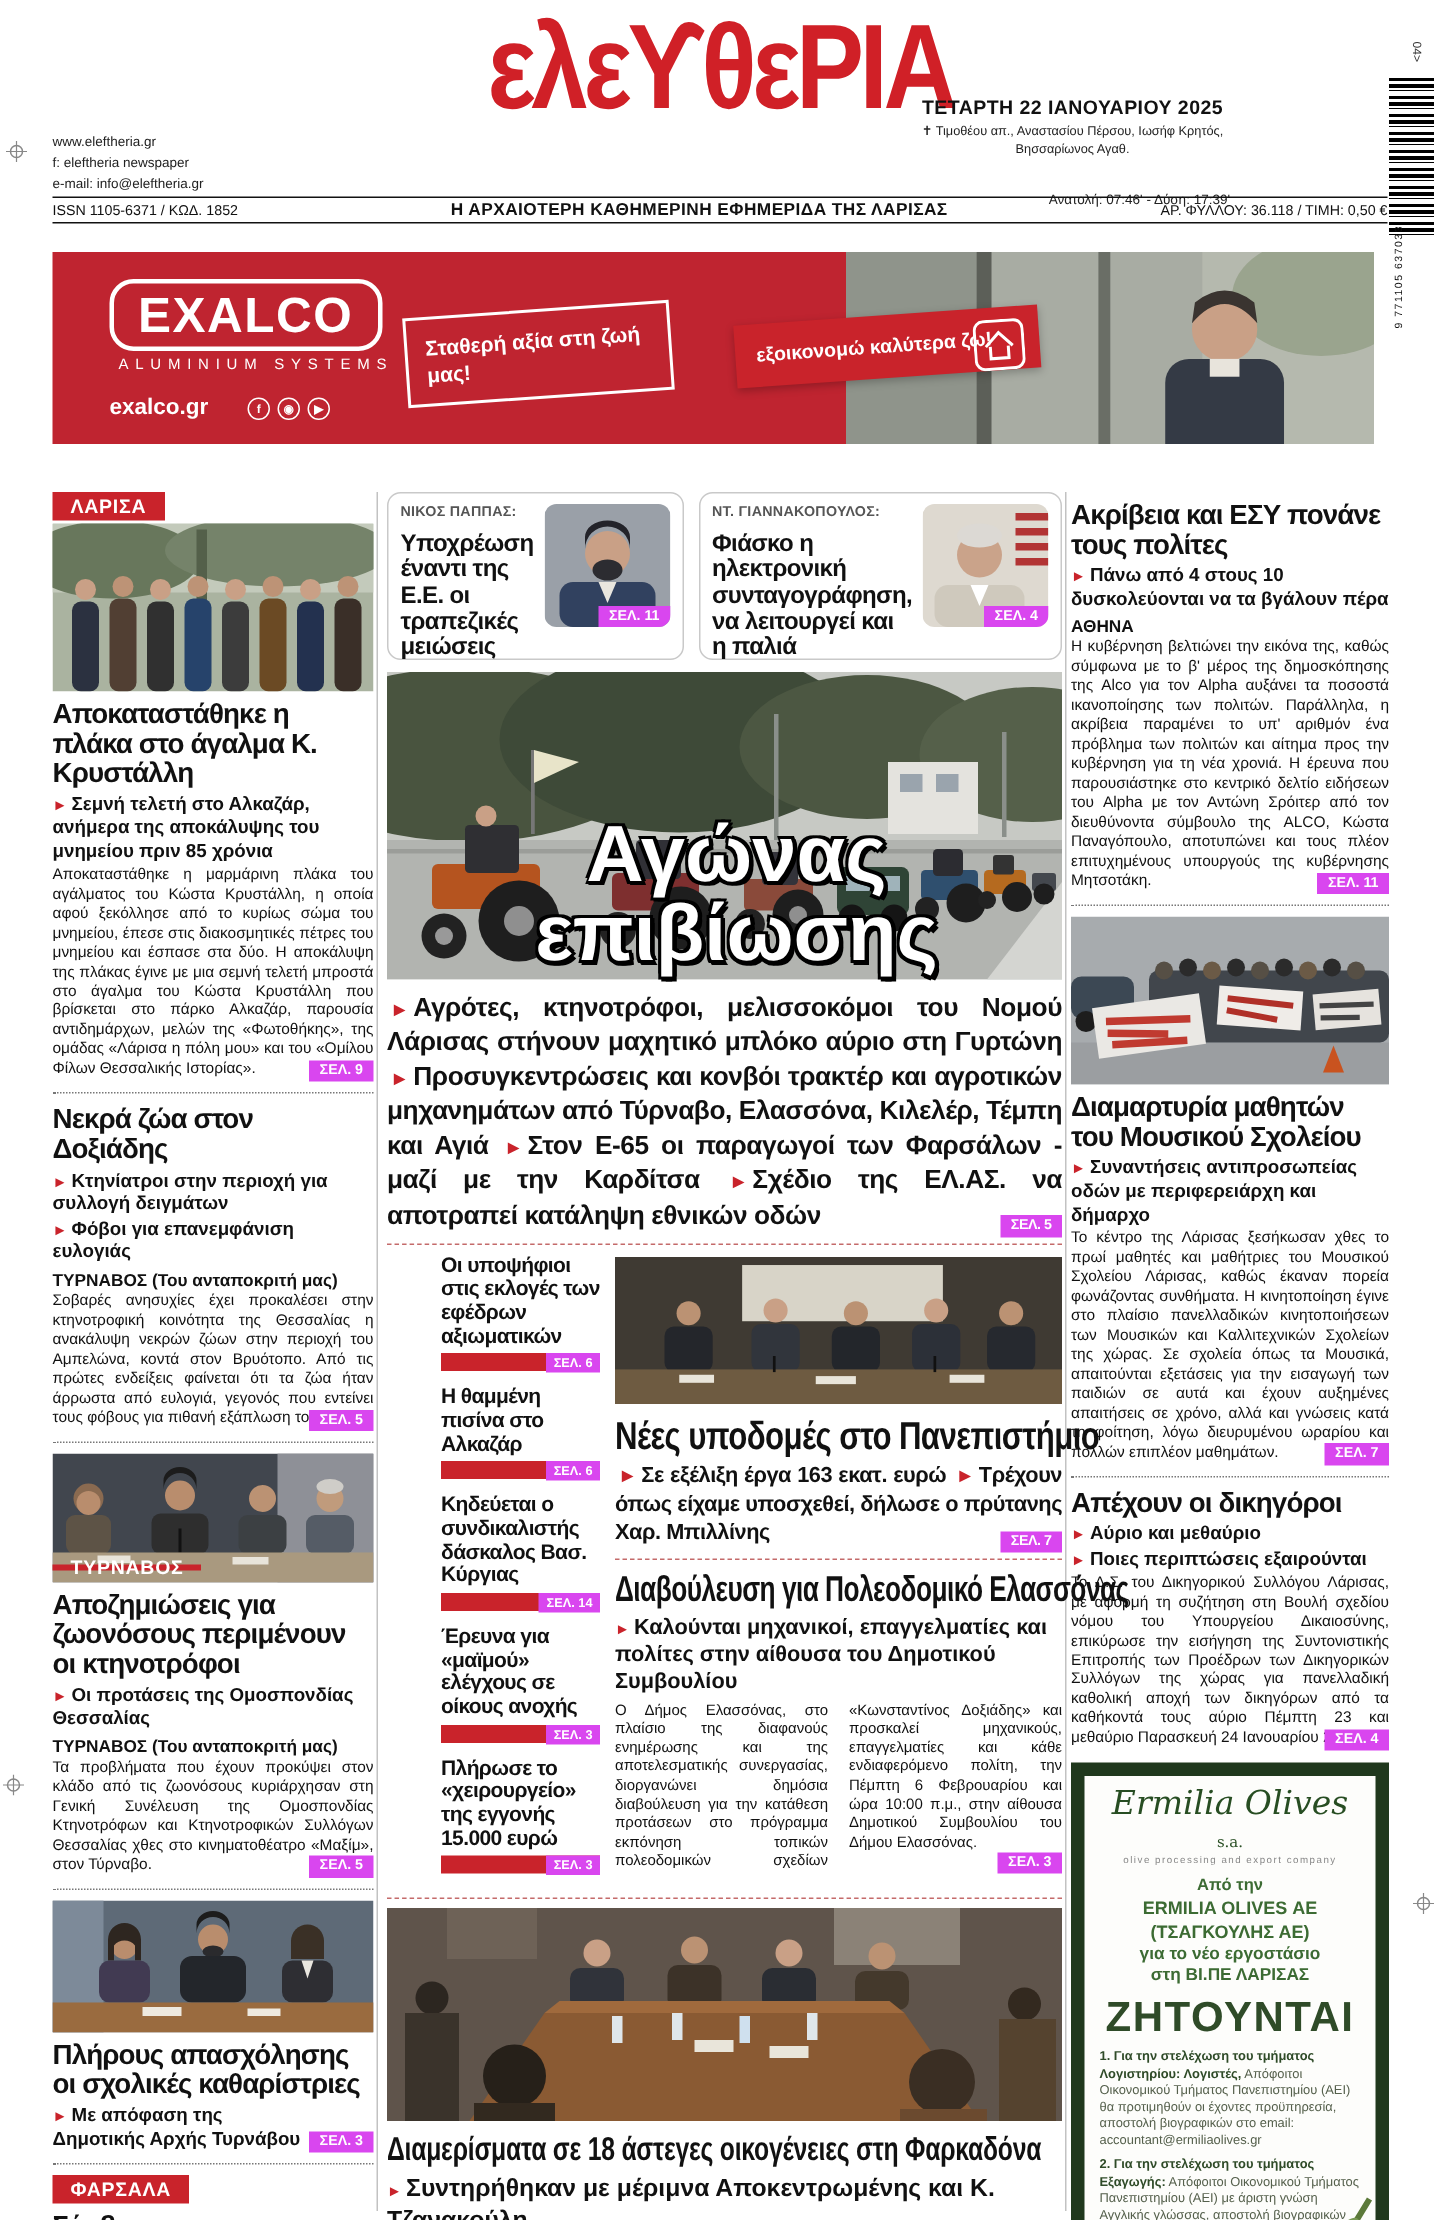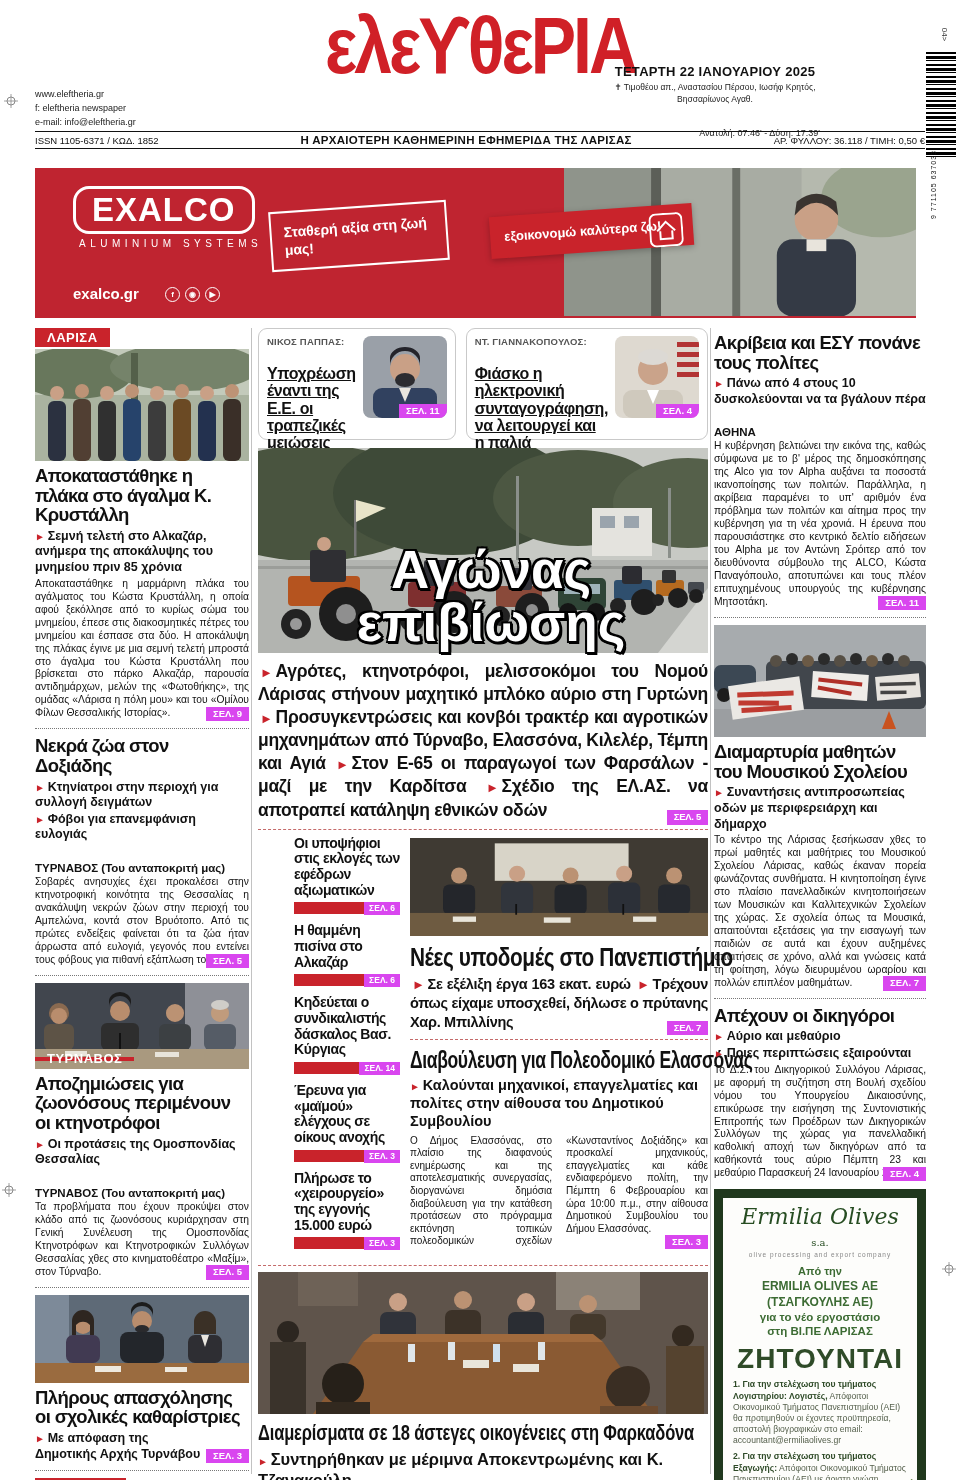--- a/index.html
+++ b/index.html
@@ -4,21 +4,21 @@
 <style>
   html,body{margin:0;padding:0;background:#e8e8e8;}
   .page{position:relative;width:960px;height:1480px;background:#fff;margin:0 auto;overflow:hidden;
         font-family:"Liberation Sans",sans-serif;color:#111;}
   
   .pg{background:#d946ef;color:#fff;font-weight:bold;font-size:9.5px;padding:1px 7px;display:inline-block;line-height:1.3;}
   .tag{background:#c9232b;color:#fff;font-weight:bold;font-size:13px;padding:2px 12px;display:inline-block;letter-spacing:.5px;}
   .hl{font-weight:bold;font-size:18.5px;line-height:1.06;letter-spacing:-.6px;margin:5px 0 4px;}
   .bu{font-weight:bold;font-size:12.5px;line-height:1.25;margin:1px 0;}
   .bu::before{content:"► ";color:#c9232b;font-size:10px;}
-  .dateline{font-weight:bold;font-size:11.5px;margin:19px 0 2px;}
+  .dateline{font-weight:bold;font-size:11.5px;margin:5px 0 2px;}
   .bw{position:relative;}
   .bw p{margin:2px 0 0;font-size:10.5px;line-height:1.26;text-align:justify;}
   .bw .pg{position:absolute;right:0;bottom:-1px;}
   .dot{border-top:1px dotted #777;margin:8px 0 7px;}
   .dashr{border-top:1px dashed #c46a6a;margin:7px 0 6px;}
   .vrule{position:absolute;top:328px;bottom:6px;border-left:1px solid #c2c2c2;}
   .photo{display:block;width:100%;}
   .photo-wrap{position:relative;line-height:0;margin:2px 0 4px;}
   .photo-tag{position:absolute;left:0;bottom:8px;}
   
@@ -31,21 +31,21 @@
   .dateblock .d3{font-size:9px;margin-top:22px;text-align:right;color:#222;}
   .hrow{position:absolute;left:35px;right:35px;top:131px;border-top:1.5px solid #111;border-bottom:1px solid #111;
         display:flex;justify-content:space-between;align-items:center;padding:2px 0;font-size:9.5px;}
   .hrow .mid-t{font-weight:bold;font-size:11.5px;letter-spacing:.3px;}
   .barcode{position:absolute;right:4px;top:52px;width:30px;height:108px;
            background:repeating-linear-gradient(180deg,#000 0 2px,#fff 2px 4px,#000 4px 7px,#fff 7px 8px,#000 8px 9px,#fff 9px 12px);}
   .barcode-num{position:absolute;right:30px;top:150px;font-size:7px;transform:rotate(-90deg);transform-origin:right top;letter-spacing:1px;}
   .pressmark{position:absolute;right:8px;top:30px;font-size:8px;transform:rotate(90deg);color:#333;}
   .reg{position:absolute;width:14px;height:14px;color:#888;}
   
-  .exalco{position:absolute;left:35px;right:44px;top:168px;height:150px;background:#bf2430;overflow:hidden;}
+  .exalco{position:absolute;left:35px;right:44px;top:168px;height:128px;background:#bf2430;overflow:hidden;}
   .ex-photo{position:absolute;right:0;top:0;bottom:0;width:40%;}
   .ex-logo{position:absolute;left:38px;top:18px;border:3px solid #fff;border-radius:16px;padding:2px 16px;
            color:#fff;font-weight:bold;font-size:33px;letter-spacing:1px;}
   .ex-logo-sub{position:absolute;left:44px;top:70px;color:#fff;font-size:10px;letter-spacing:4.5px;}
   .ex-sl1{position:absolute;left:235px;top:38px;width:150px;border:2px solid #fff;padding:10px 12px;
           transform:rotate(-4deg);color:#fff;font-size:14px;font-weight:bold;line-height:1.3;}
   .ex-sl2{position:absolute;left:455px;top:42px;width:175px;background:#c9232b;padding:12px 14px;
           transform:rotate(-4deg);color:#fff;font-size:13px;font-weight:bold;line-height:1.35;box-shadow:0 2px 6px rgba(0,0,0,.25);}
   .ex-house{position:absolute;right:10px;top:8px;}
   .ex-site{position:absolute;left:38px;bottom:16px;color:#fff;font-size:15px;font-weight:bold;}
@@ -54,21 +54,21 @@
        text-align:center;font-weight:bold;}
   
   .col-left{position:absolute;left:35px;top:328px;width:214px;}
   .col-mid{position:absolute;left:258px;top:328px;width:450px;}
   .col-right{position:absolute;left:714px;top:328px;width:212px;}
   
   .briefs{display:flex;gap:10px;}
   .brief{flex:1;border:1px solid #c9c9c9;border-radius:9px;padding:7px 8px;display:flex;gap:7px;height:96px;}
   .brief .txt{flex:1;}
   .brief .kick{font-size:9.5px;font-weight:bold;color:#555;letter-spacing:.2px;}
-  .brief .ttl{font-size:16px;font-weight:bold;line-height:1.08;letter-spacing:-.4px;margin-top:18px;text-decoration:underline;}
+  .brief .ttl{font-size:16px;font-weight:bold;line-height:1.08;letter-spacing:-.4px;margin-top:7px;}
   .brief .ph{position:relative;width:84px;height:82px;border-radius:8px;overflow:hidden;flex:none;}
   .brief .ph .pg{position:absolute;right:0;bottom:0;}
   .main-photo{position:relative;margin-top:8px;line-height:0;}
   .main-head{position:absolute;left:0;right:0;bottom:4px;text-align:center;line-height:1;
              font-size:53px;font-weight:bold;letter-spacing:0;color:#fff;
              text-shadow:3px 3px 0 #000,-2px -2px 0 #000,2px -2px 0 #000,-2px 2px 0 #000,0 3px 0 #000,3px 0 0 #000;padding-left:16px;}
   .lead{position:relative;margin-top:7px;font-size:17.5px;font-weight:bold;line-height:1.32;text-align:justify;letter-spacing:-.3px;}
   .lead .arr::before{content:"►";color:#c9232b;font-size:13px;margin-right:3px;}
   .lead .arr{margin-left:2px;}
   .lead .pg{position:absolute;right:0;bottom:-3px;}

